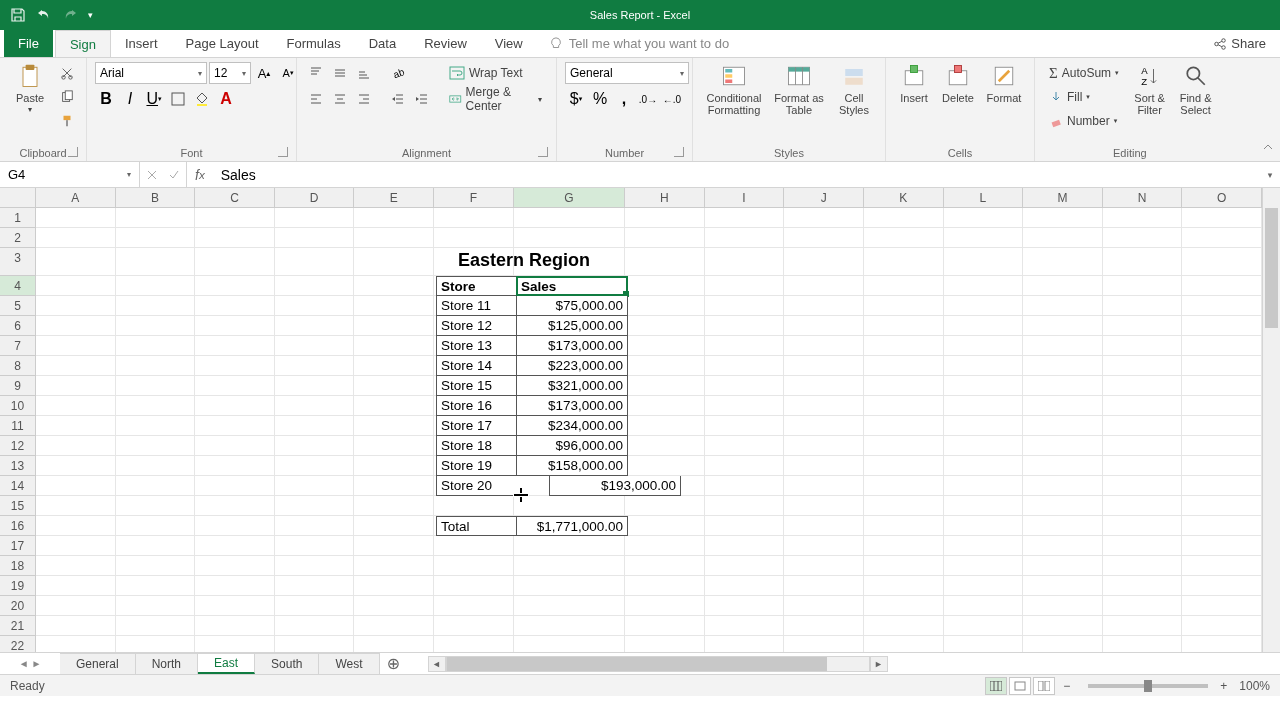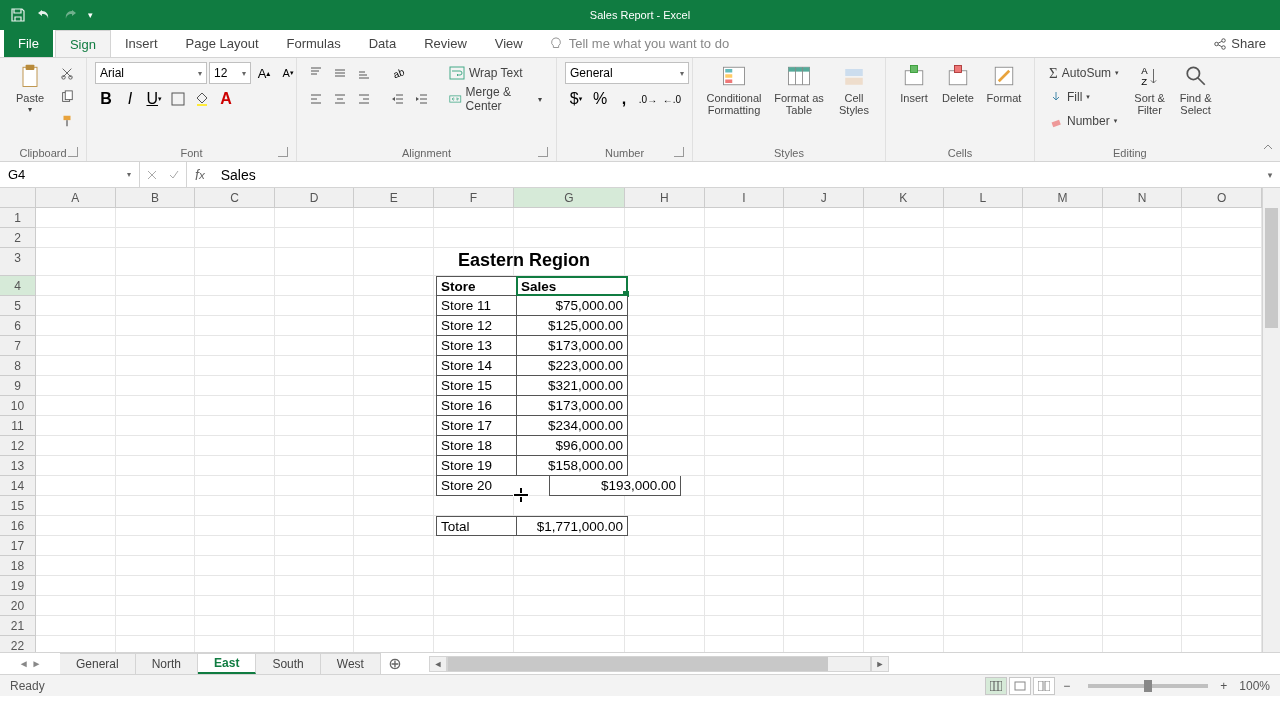--- a/index.html
+++ b/index.html
@@ -74,21 +74,21 @@
 .cursor-plus { position: absolute; width: 14px; height: 14px; pointer-events: none;}
 .cursor-plus::before, .cursor-plus::after { content:""; position: absolute; background: #000; }
 .cursor-plus::before { left: 6px; top: 0; width: 2px; height: 14px; box-shadow: 0 0 0 1px #fff;}
 .cursor-plus::after { top: 6px; left: 0; height: 2px; width: 14px; box-shadow: 0 0 0 1px #fff;}
 
 
 .sheetbar { height: 22px; background: #fff; display: flex; align-items: stretch; border-top: 1px solid #d4d4d4; }
 .sheetnav { width: 60px; display: flex; align-items: center; justify-content: center; gap: 8px; color: #888; font-size: 10px;}
 .stabs { display: flex; align-items: stretch; }
 .stab { padding: 0 16px; font-size: 12px; border-right: 1px solid #d4d4d4; border-top: 1px solid #d4d4d4; display: flex; align-items: center; background: #f0f0f0; color: #444;}
-.stab.active { background: #fff; border-bottom: 2px solid #107c41; color: #107c41; font-weight: 700;}
+.stab.active { background: #fff; border-bottom: 2px solid #107c41; color: #107c41; font-weight: 400;}
 .addsheet { width: 28px; display: flex; align-items: center; justify-content: center; color: #666;}
 .hscroll { margin-left: 20px; flex: 1; display: flex; align-items: center; max-width: 460px;}
 .hscroll .track { flex: 1; height: 16px; background: #f0f0f0; border: 1px solid #d4d4d4; position: relative;}
 .hscroll .thumb { position: absolute; left: 0; top: 0; bottom: 0; width: 380px; background: #c8c8c8;}
 .hscroll .arr { width: 18px; height: 16px; background: #f0f0f0; border: 1px solid #d4d4d4; display:flex;align-items:center;justify-content:center;font-size:9px;color:#666;}
 
 
 .statusbar { height: 22px; background: #f3f3f3; border-top: 1px solid #d4d4d4; display: flex; align-items: center; font-size: 12px; color: #555; padding: 0 10px;}
 .viewbtns { margin-left: auto; display: flex; align-items: center; gap: 2px;}
 .viewbtn { width: 22px; height: 18px; border: 1px solid #c8c8c8; background: #fff; display:flex;align-items:center;justify-content:center;}

